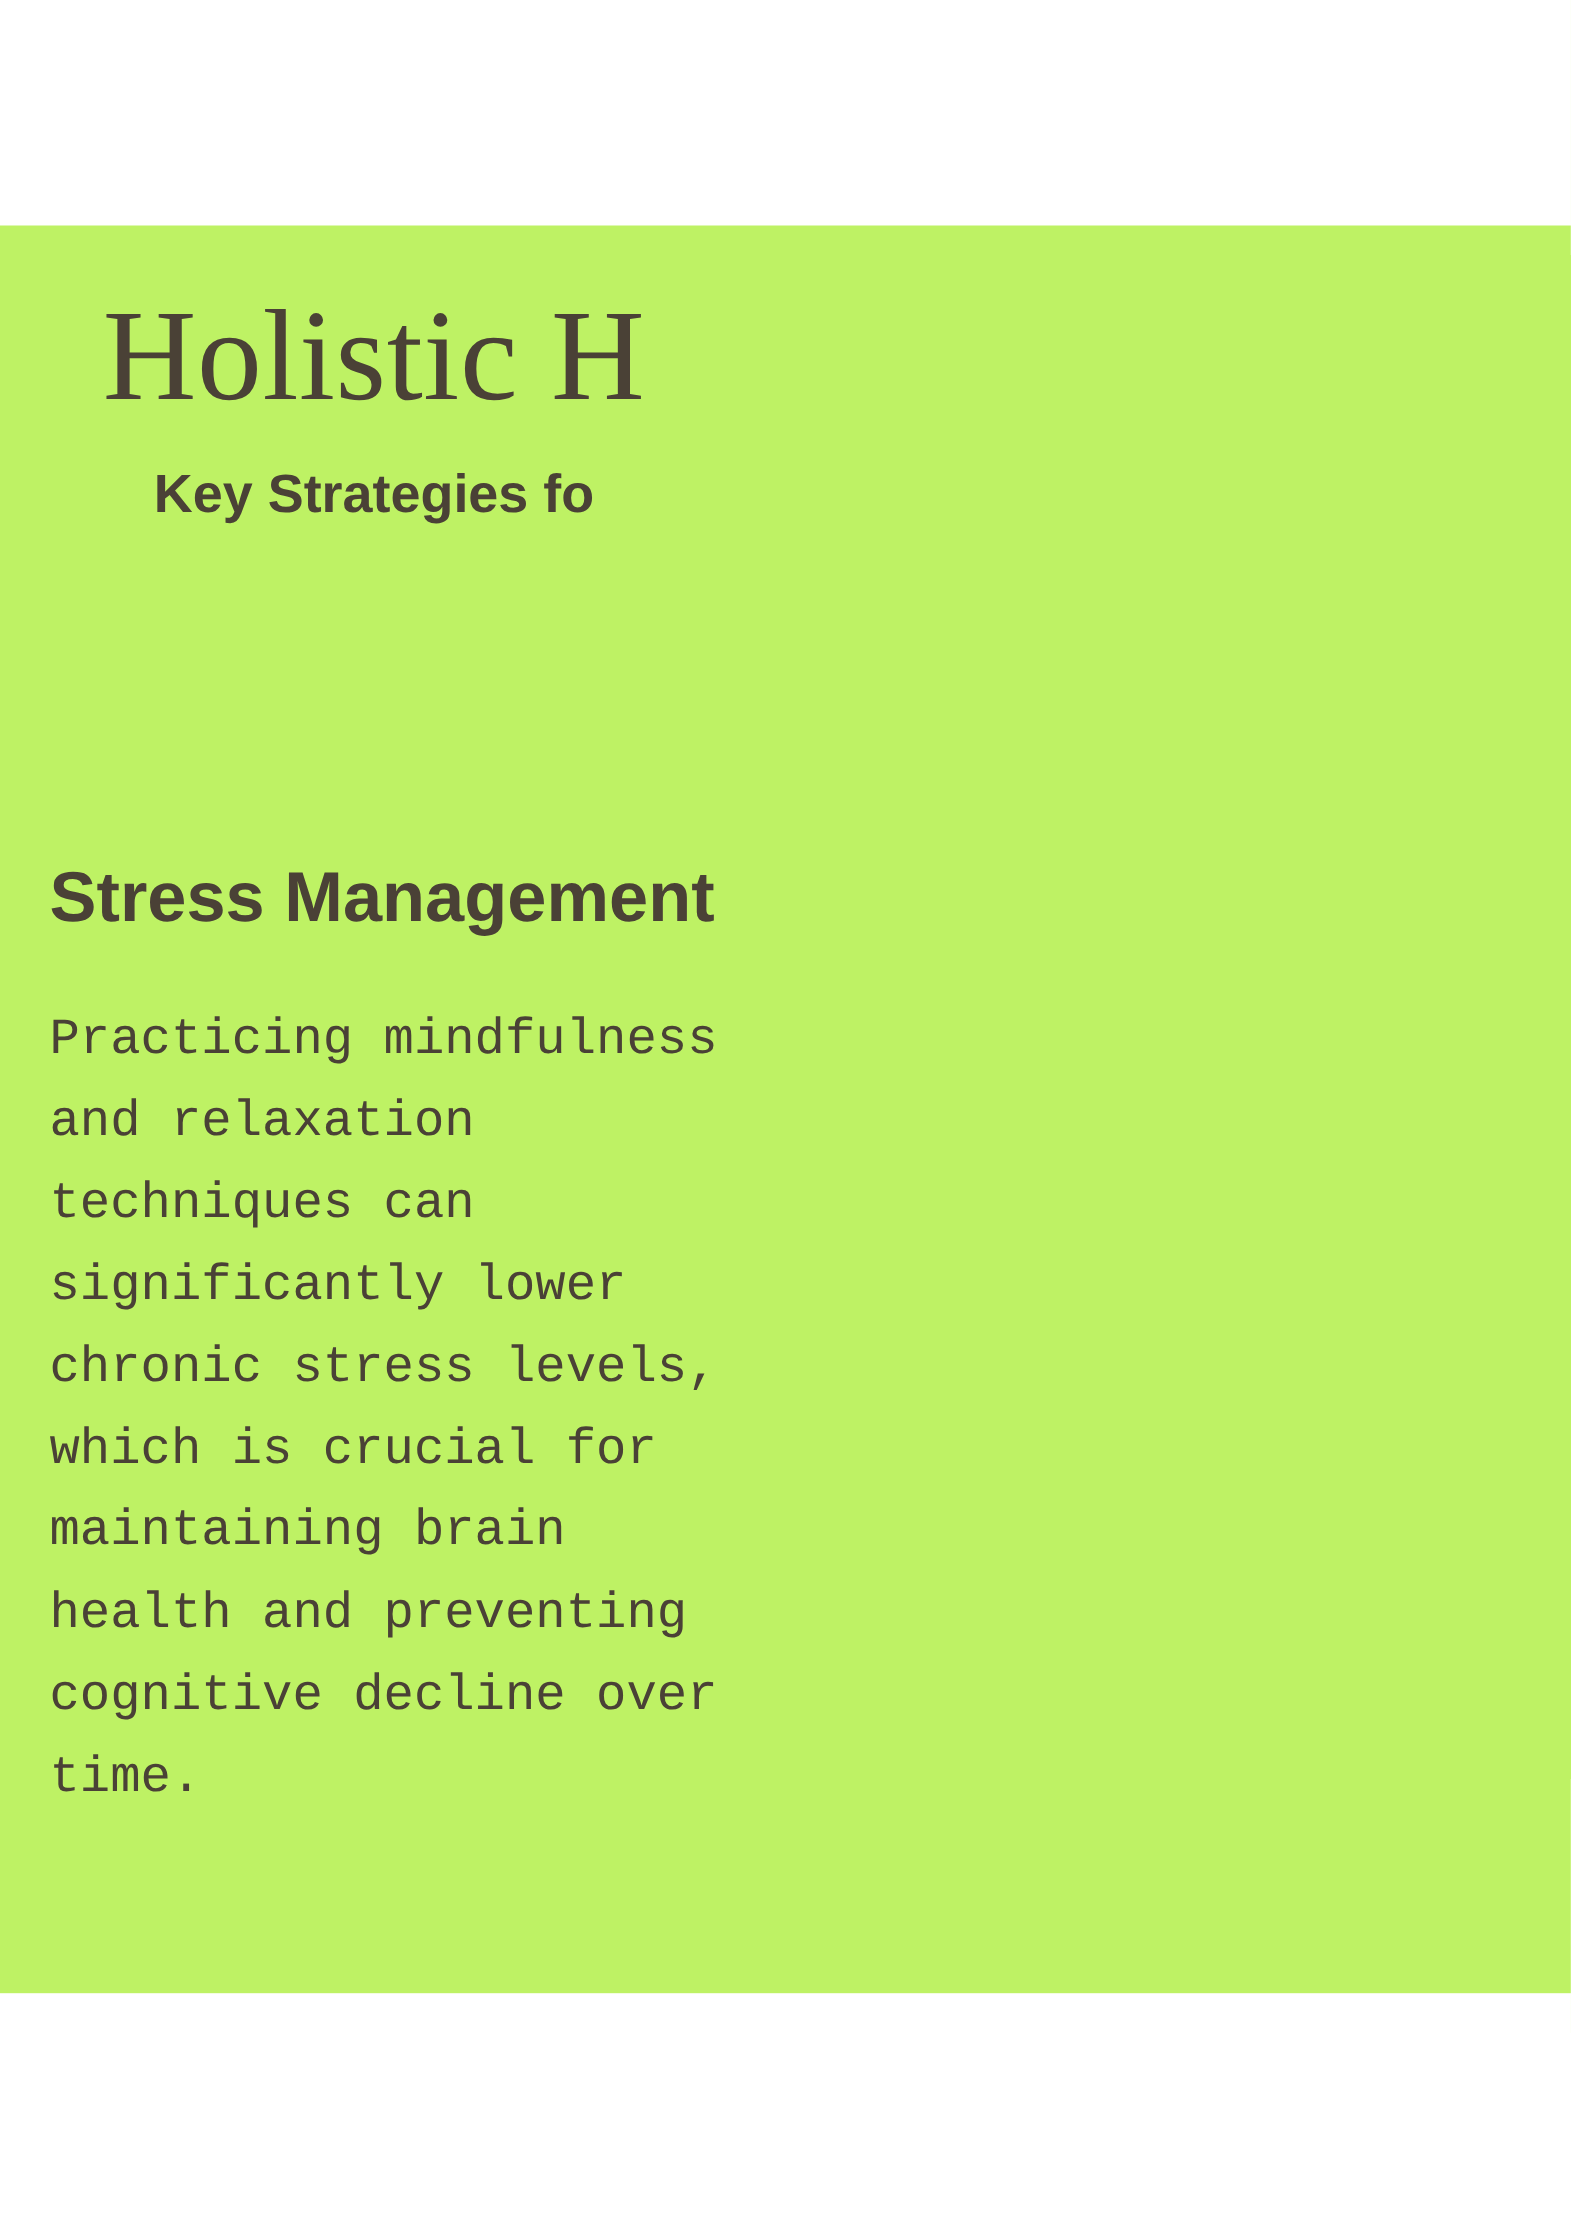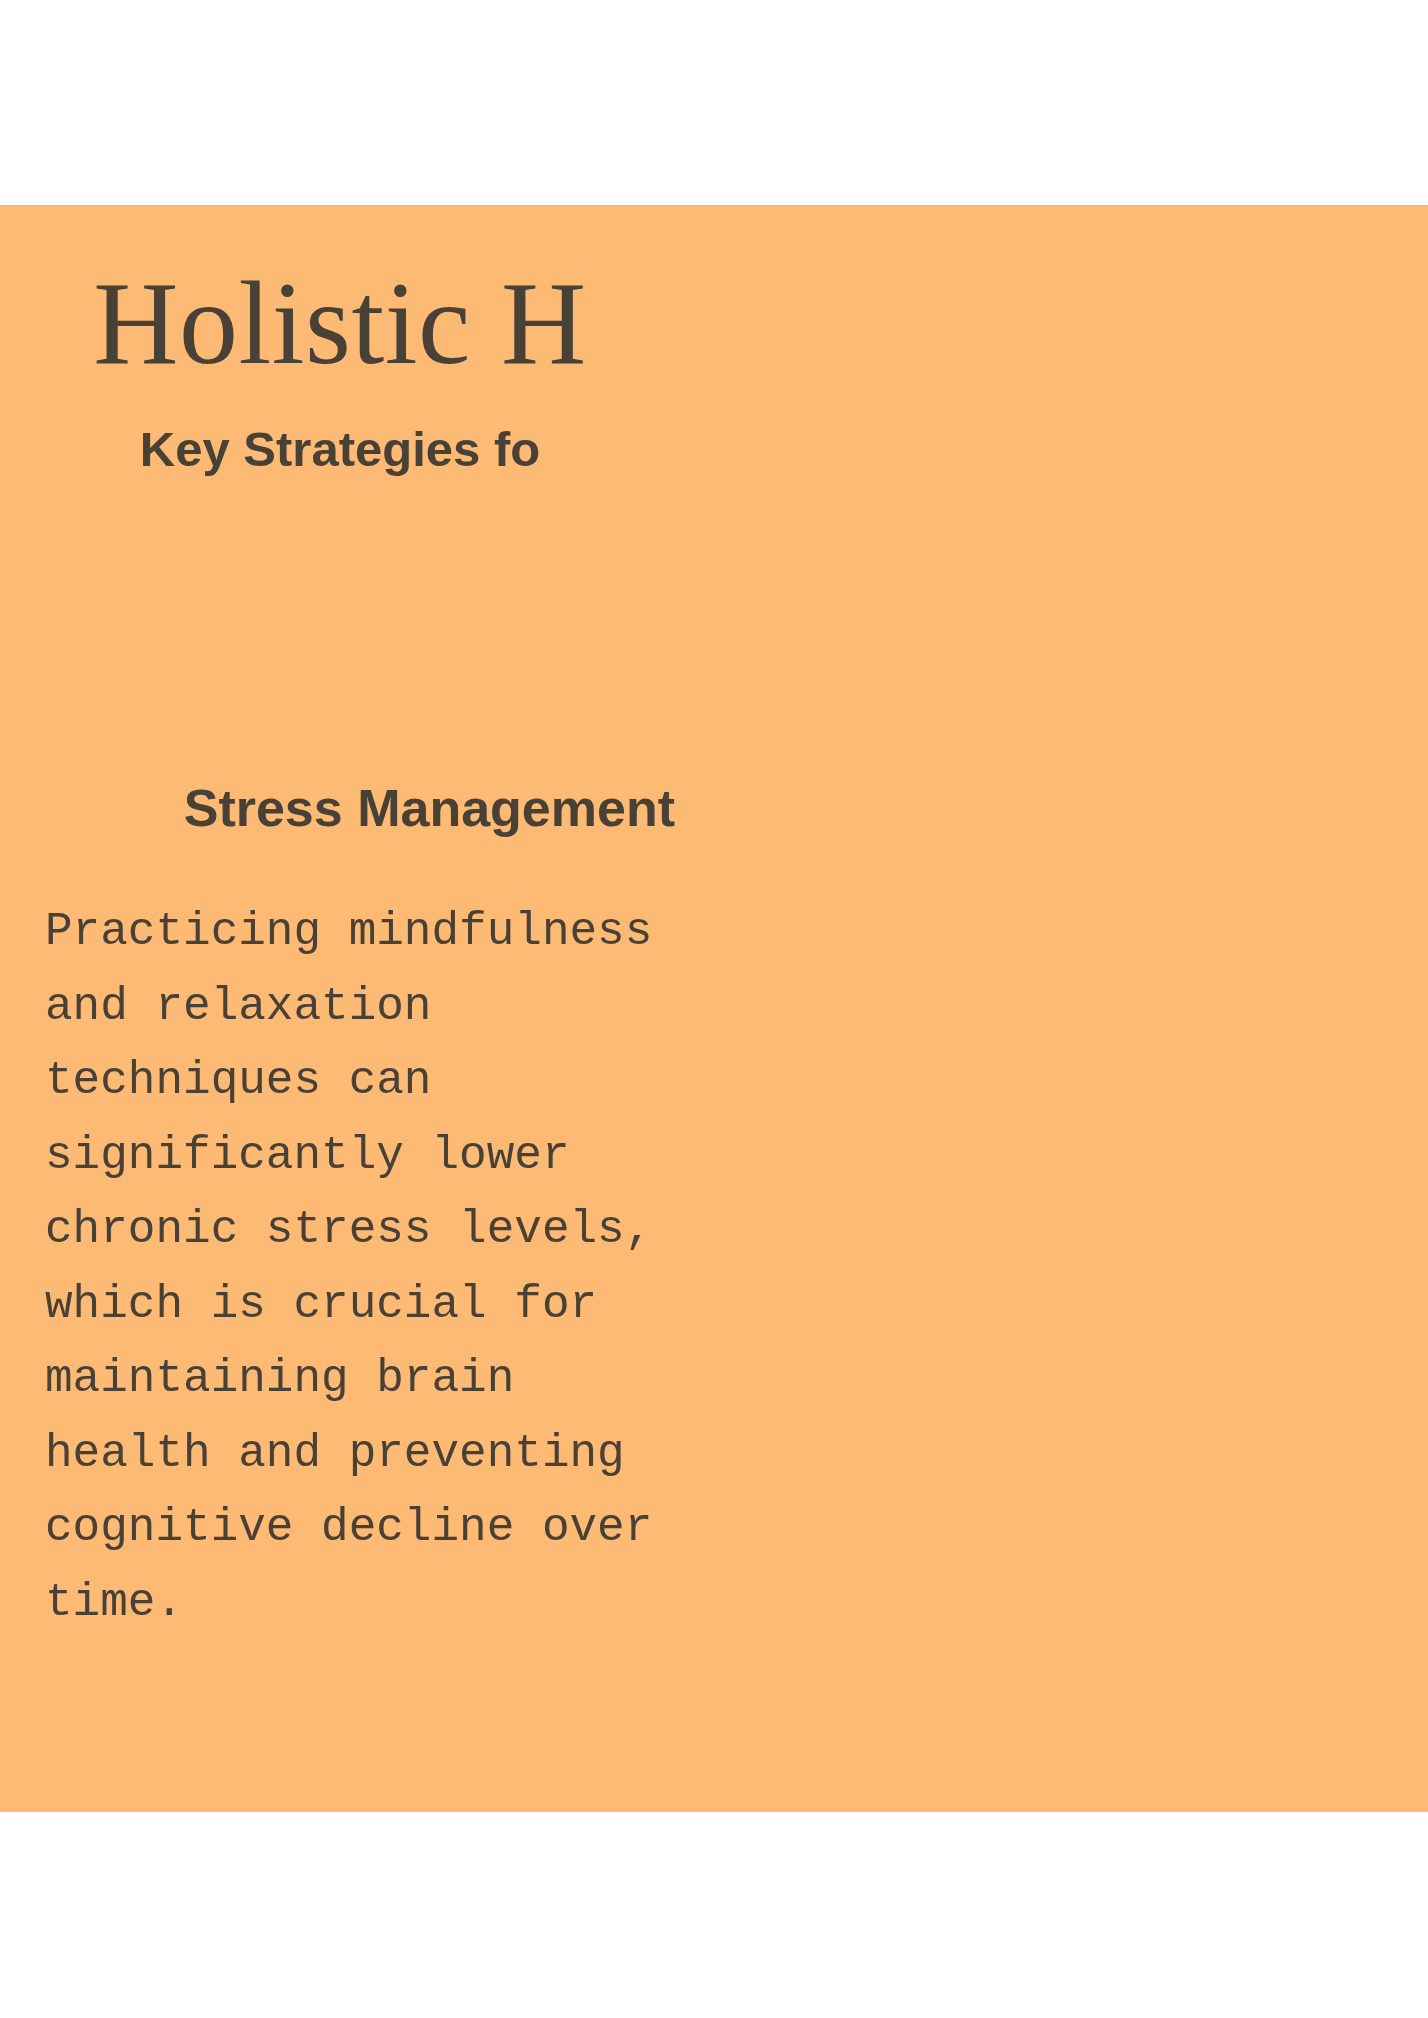--- a/index.html
+++ b/index.html
@@ -16,21 +16,21 @@
     -webkit-font-smoothing: antialiased;
   }
 
   
   #content-panel {
     position: absolute;
     left: 0;
     top: 205px;
     width: 1428px;
     height: 1607px;
-    background: #fdba74;
+    background: #bef264;
     overflow: hidden;
   }
 
   
   #header-block {
     position: absolute;
     left: -790px;       
     top: 60px;
     width: 2260px;
     text-align: center;
@@ -66,26 +66,25 @@
     flex-direction: row;
     gap: 83px;
   }
   .column {
     width: 630px;
     flex: 0 0 630px;
   }
   .column-heading {
     font-family: "Liberation Sans", sans-serif;
     font-weight: bold;
-    font-size: 52px;
+    font-size: 64px;
     line-height: 1.1;
     color: #4a4136;
     margin: 0 0 58px 0;
     white-space: nowrap;
-    text-align: right;
   }
   .column-body {
     font-family: Liberation Mono, monospace;
     font-weight: 400;
     font-size: 46px;
     line-height: 1.62;
     color: #4a4136;
     margin: 0;
     white-space: normal;
   }

